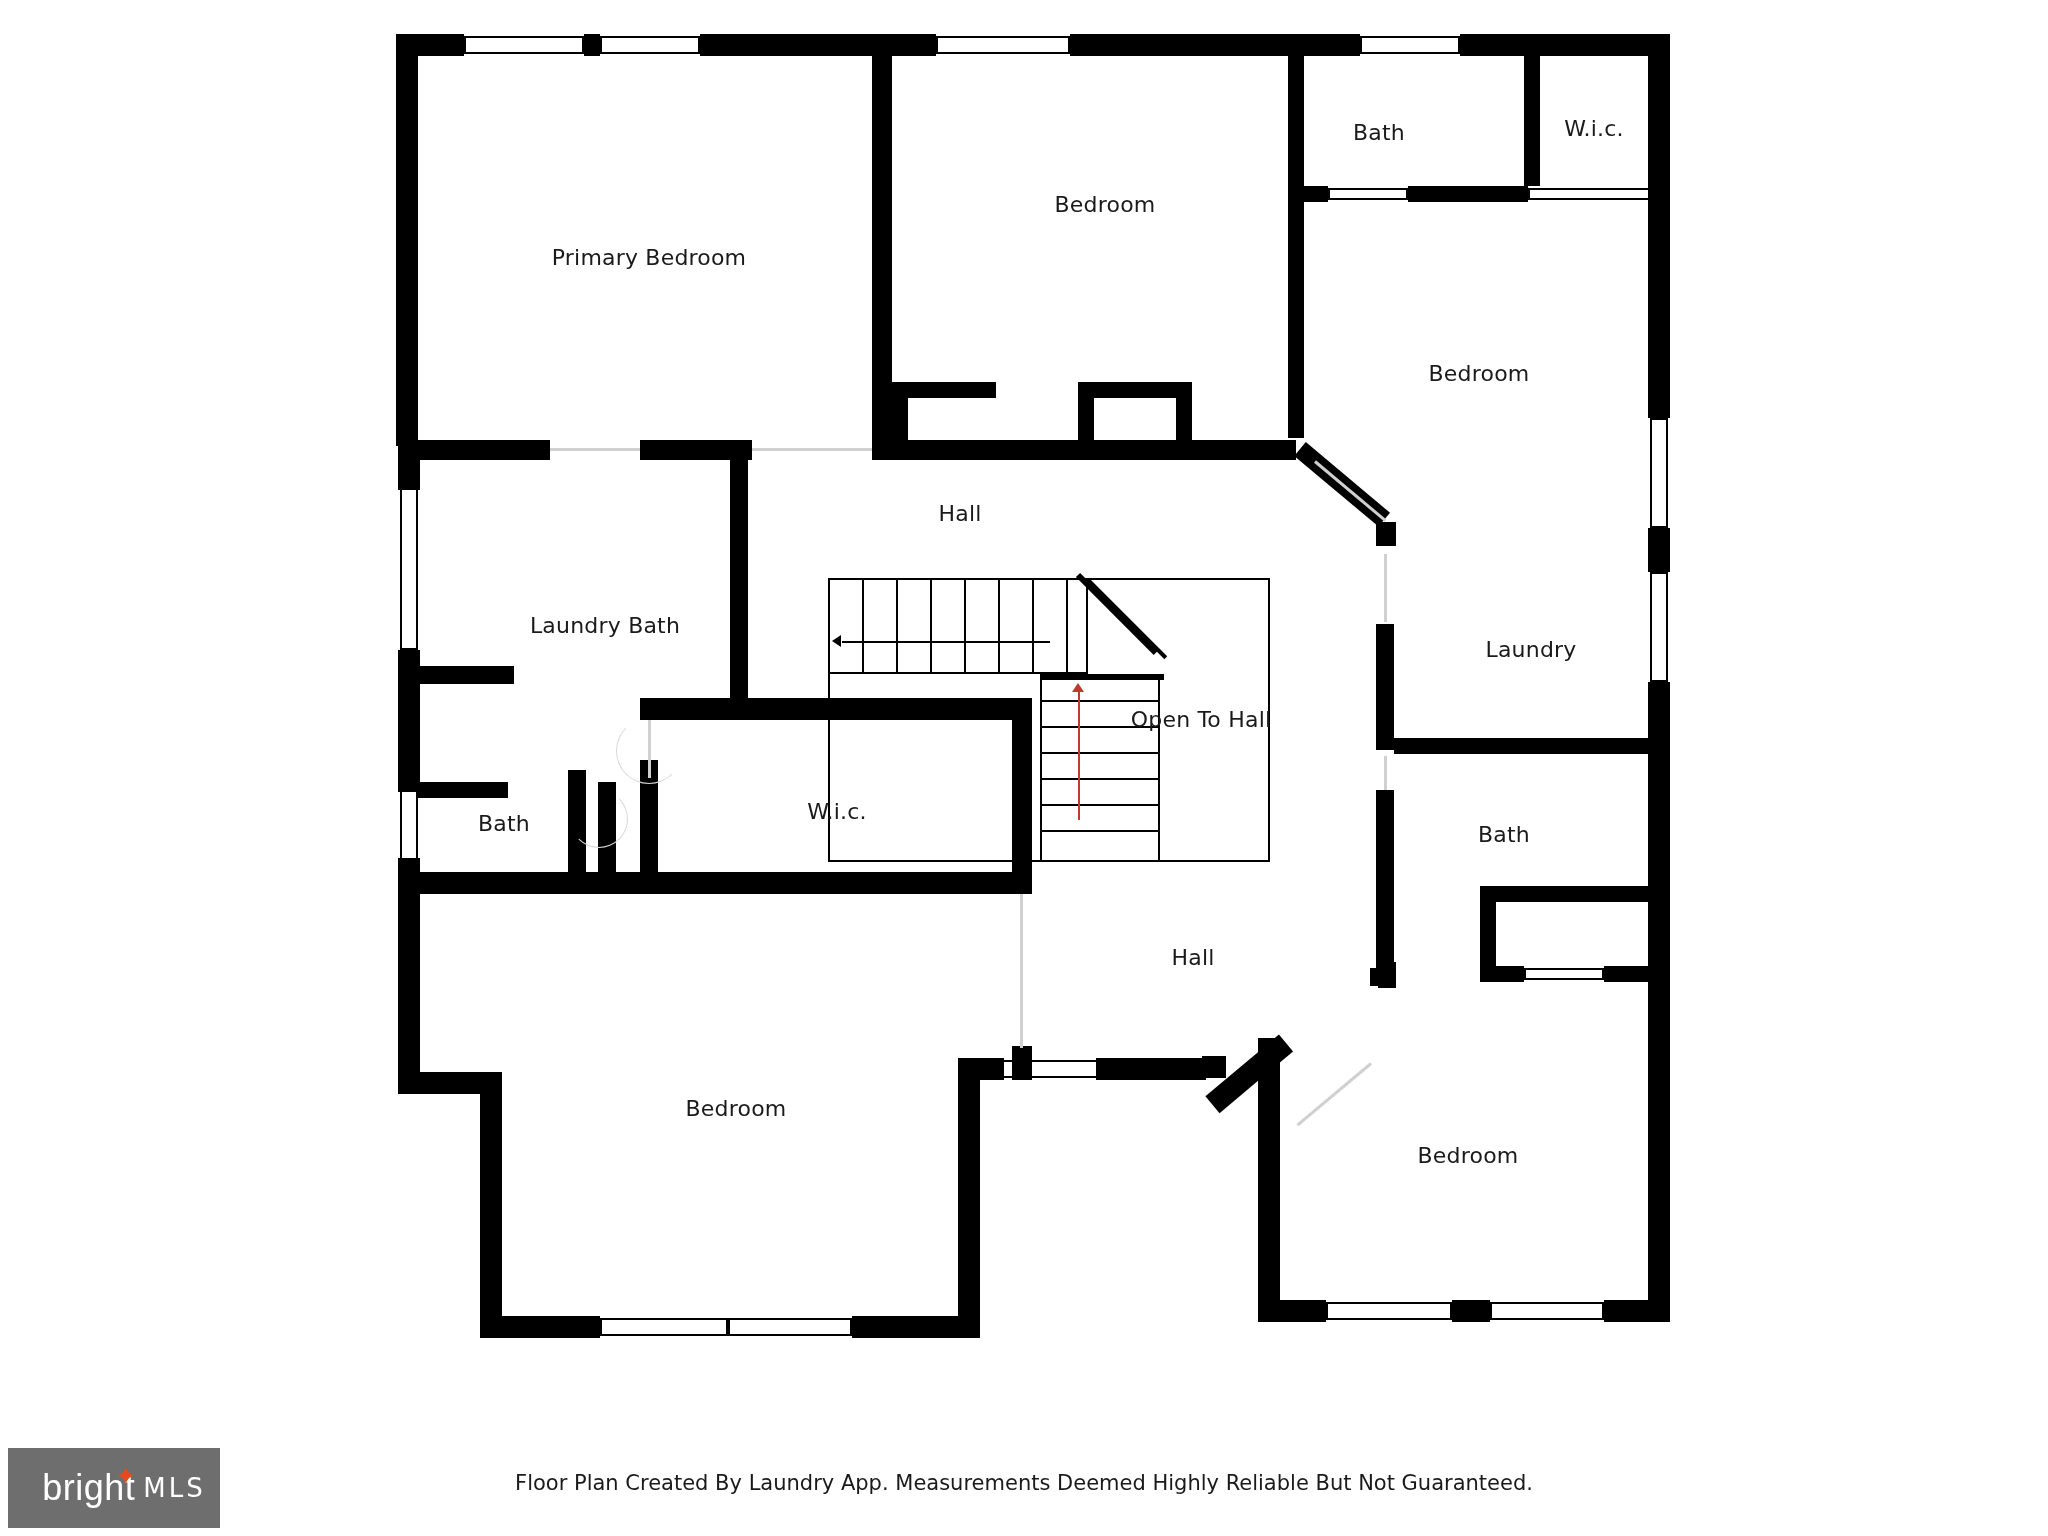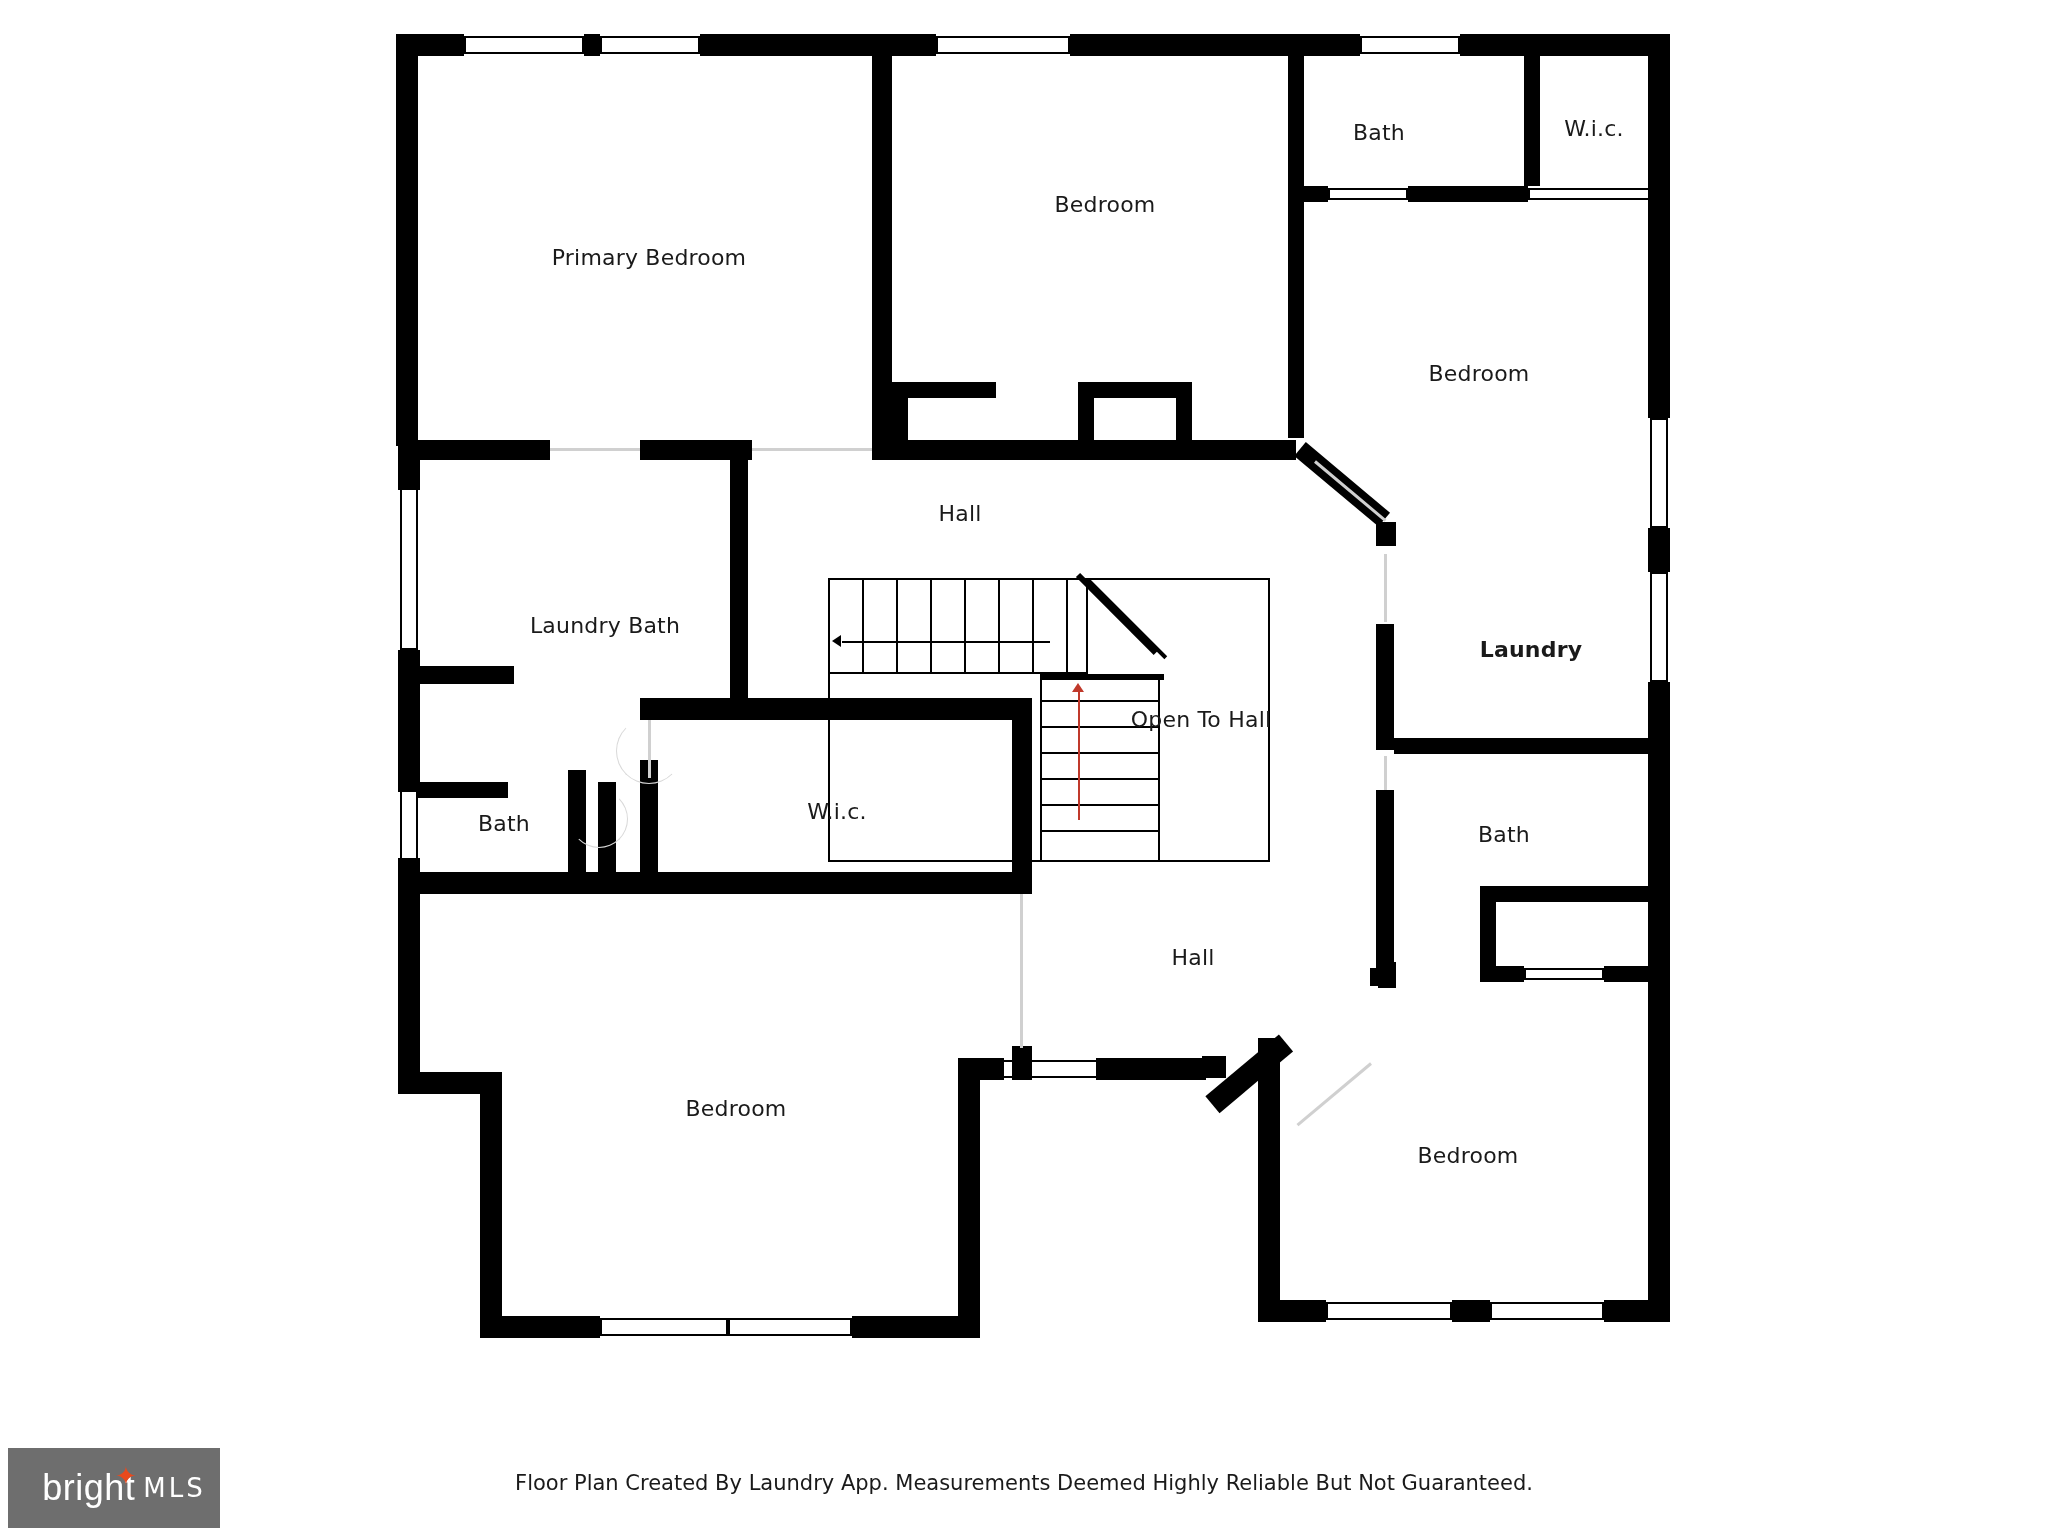--- a/index.html
+++ b/index.html
@@ -276,21 +276,21 @@
   <div class="wall" style="left:1040px; top:674px; width:124px; height:6px;"></div>
   <div class="wall" style="left:640px; top:698px; width:392px; height:22px;"></div>
 
   <div class="room-label" style="left:649px; top:257px;">Primary Bedroom</div>
   <div class="room-label" style="left:1105px; top:204px;">Bedroom</div>
   <div class="room-label" style="left:1379px; top:132px;">Bath</div>
   <div class="room-label" style="left:1594px; top:128px;">W.i.c.</div>
   <div class="room-label" style="left:1479px; top:373px;">Bedroom</div>
   <div class="room-label" style="left:960px; top:513px;">Hall</div>
   <div class="room-label" style="left:605px; top:625px;">Laundry Bath</div>
-  <div class="room-label" style="left:1531px; top:649px;font-weight:bold;">Laundry</div>
+  <div class="room-label" style="left:1531px; top:649px;">Laundry</div>
   <div class="room-label" style="left:1201px; top:719px;">Open To Hall</div>
   <div class="room-label" style="left:504px; top:823px;">Bath</div>
   <div class="room-label" style="left:837px; top:811px;">W.i.c.</div>
   <div class="room-label" style="left:1504px; top:834px;">Bath</div>
   <div class="room-label" style="left:1193px; top:957px;">Hall</div>
   <div class="room-label" style="left:736px; top:1108px;">Bedroom</div>
   <div class="room-label" style="left:1468px; top:1155px;">Bedroom</div>
 
 </div>
 

